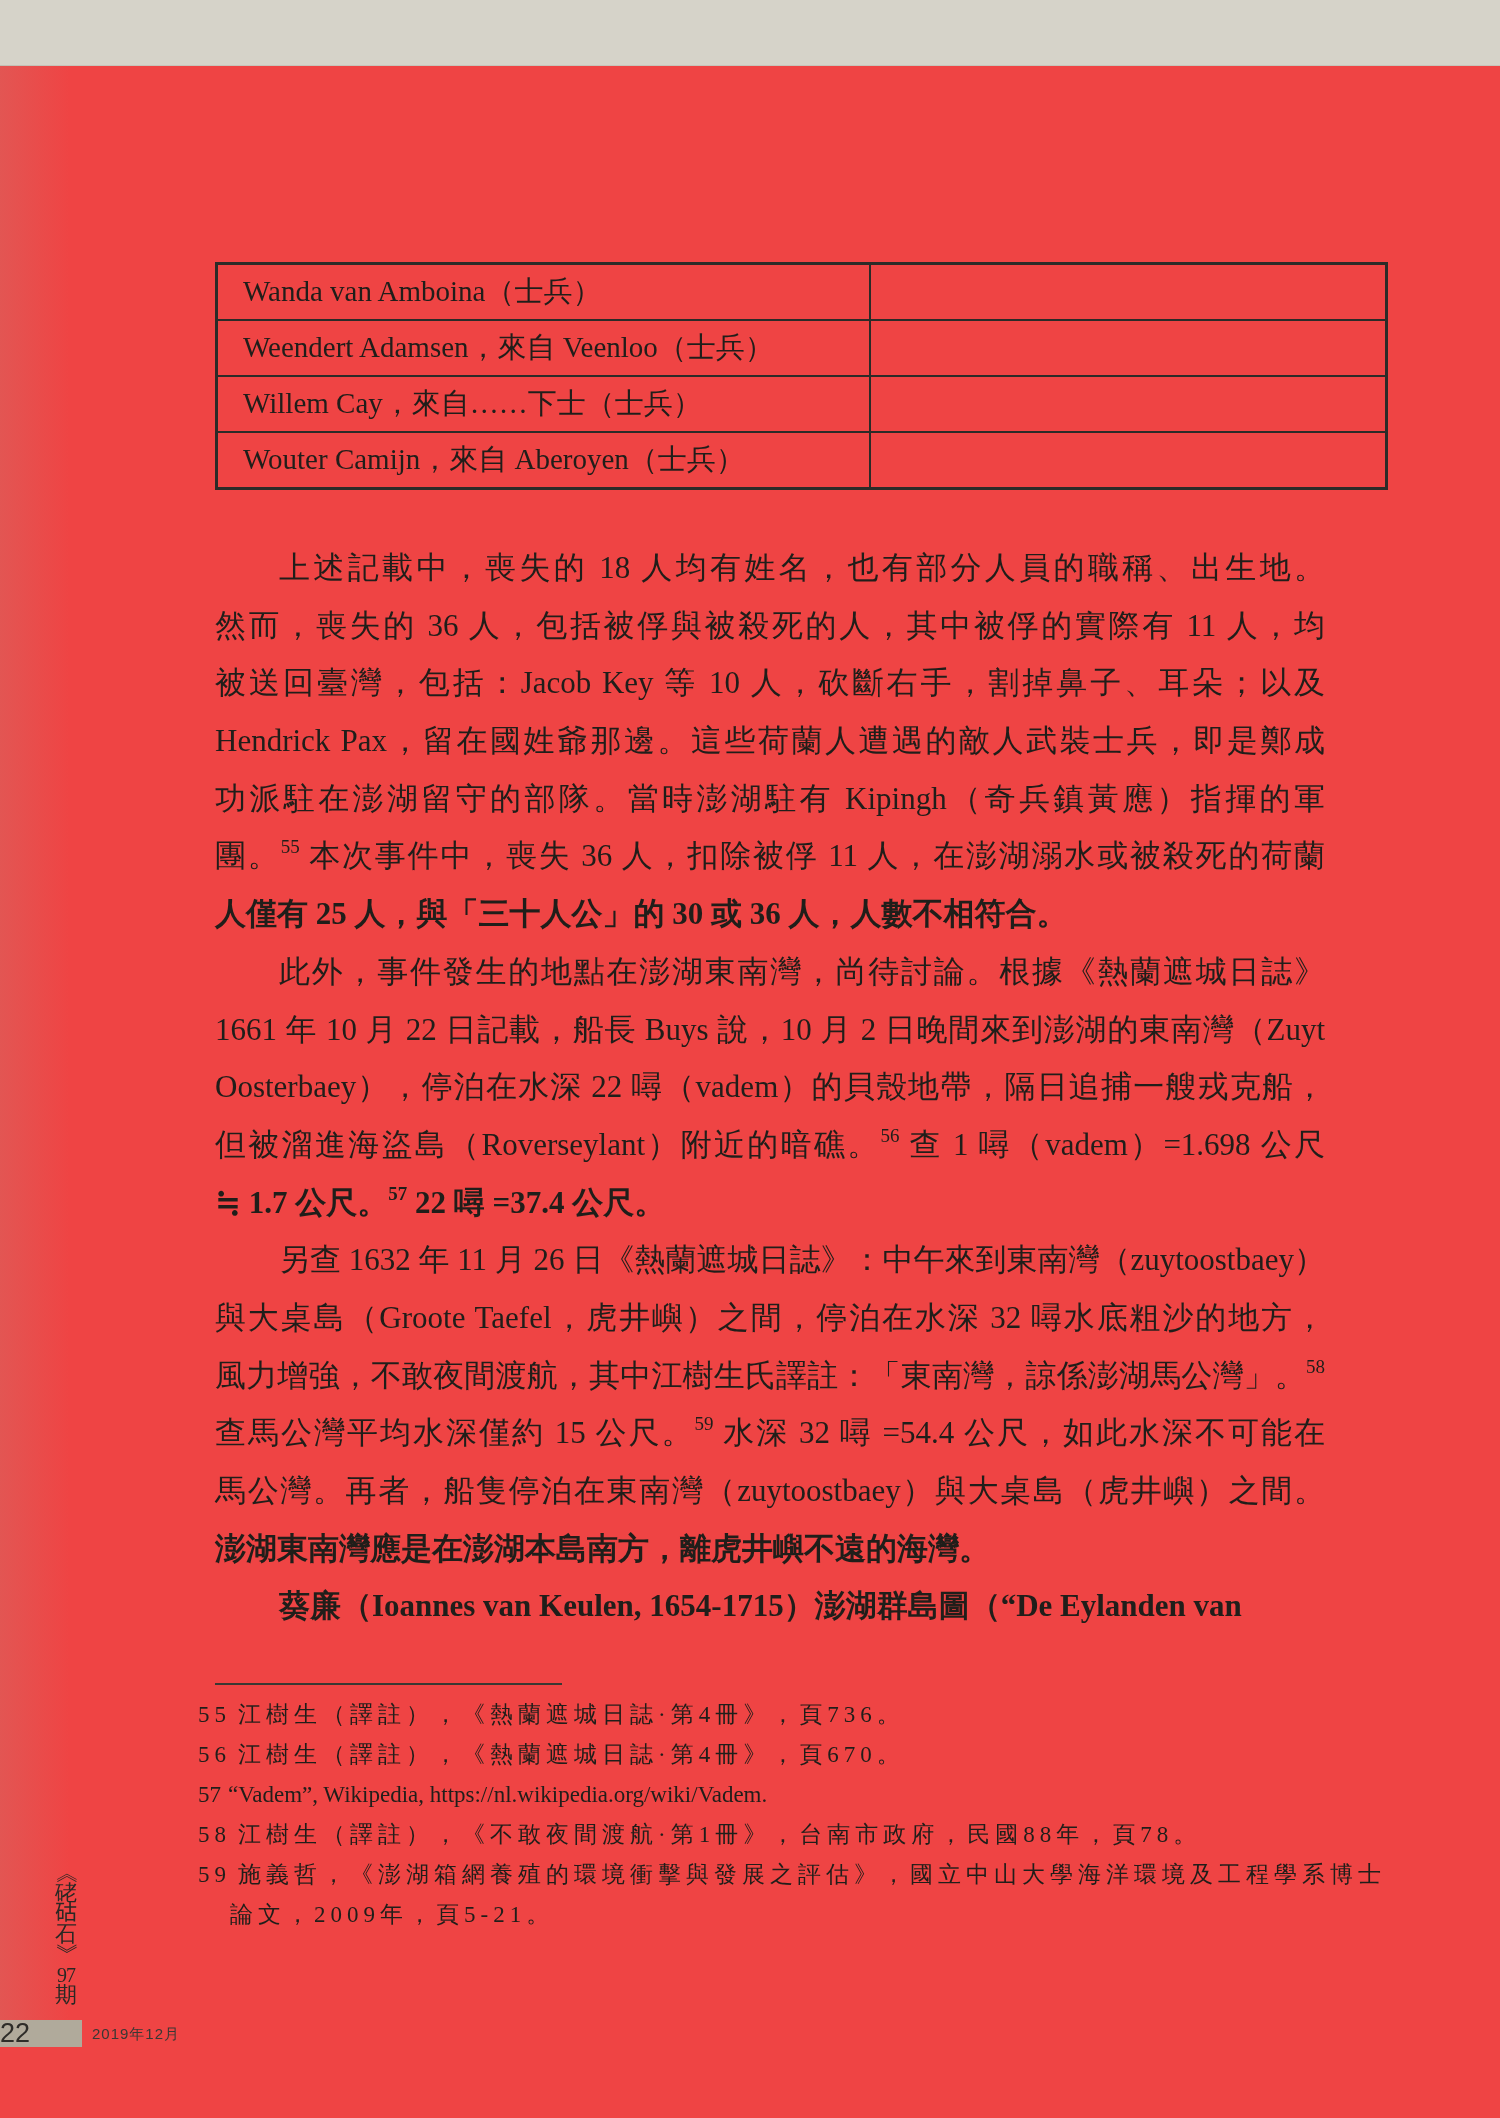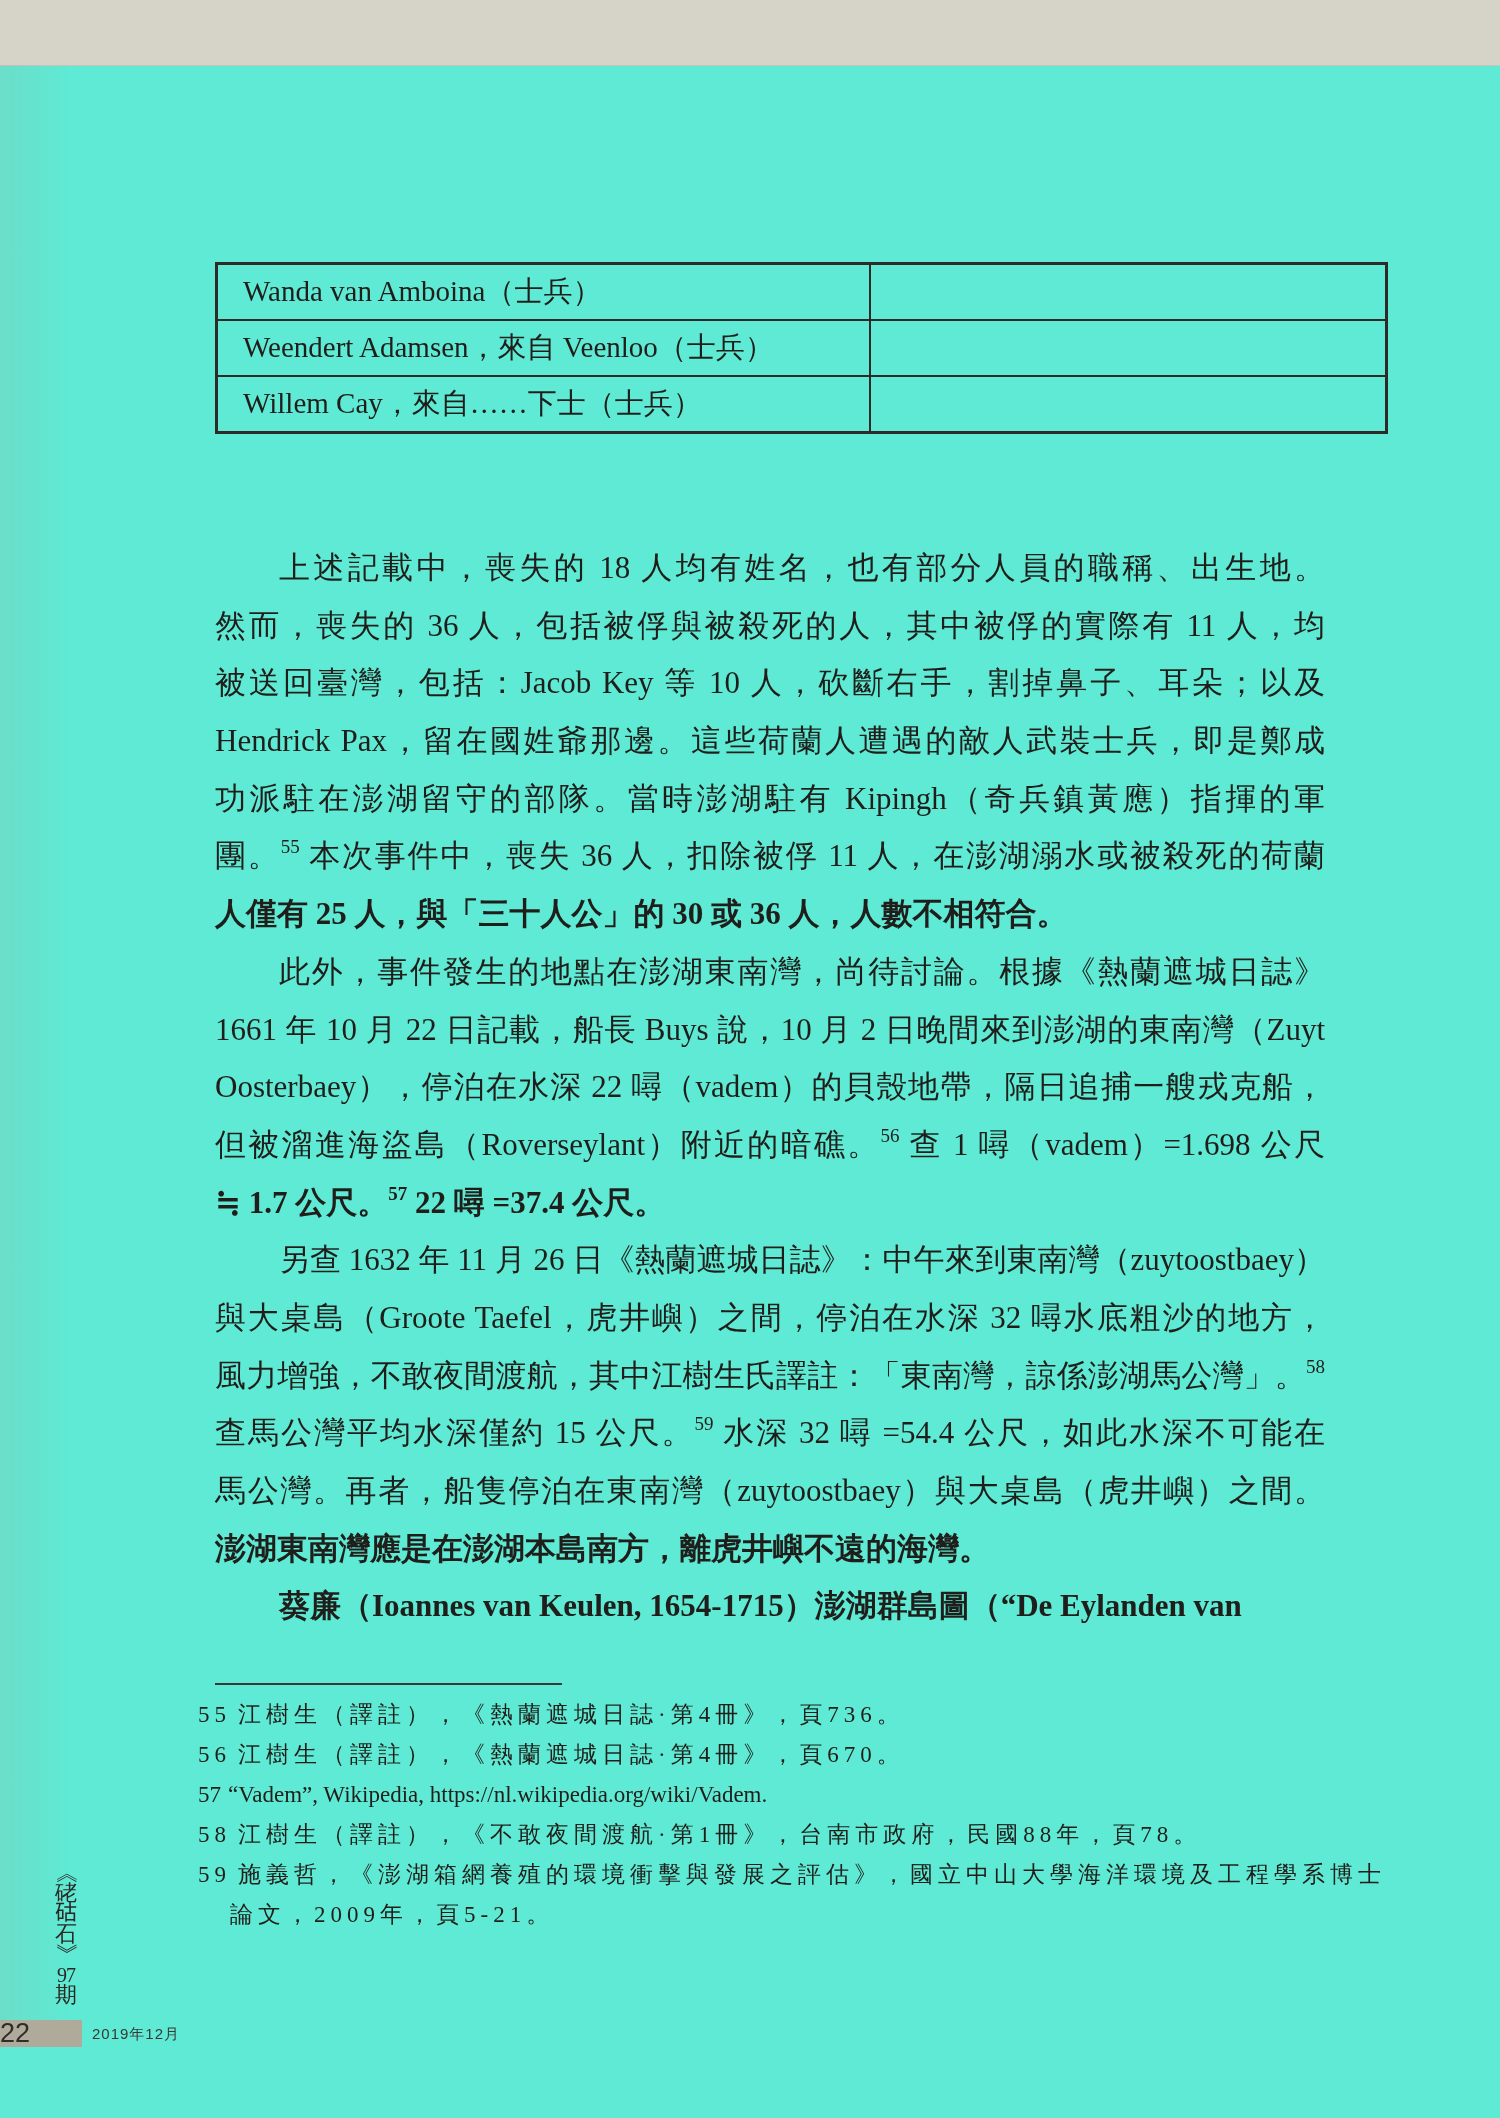--- a/index.html
+++ b/index.html
@@ -1,17 +1,17 @@
 <!DOCTYPE html>
 <html><head>
 <meta charset="utf-8">
 <style>
   html,body{margin:0;padding:0;}
   body{width:1500px;height:2118px;background:#e9e7e0;font-family:"Liberation Serif","DejaVu Serif",serif;}
-  .page{position:relative;width:1500px;height:2118px;background:#5eead4;overflow:hidden;color:#201e1a;}
+  .page{position:relative;width:1500px;height:2118px;background:#ef4444;overflow:hidden;color:#201e1a;}
   .top-band{position:absolute;left:0;top:0;width:1500px;height:65px;background:#d6d3c9;border-bottom:1px solid #c7c4ba;}
   .edge-shade{position:absolute;left:0;top:65px;width:70px;height:1955px;background:linear-gradient(to right,rgba(170,165,150,0.18),rgba(170,165,150,0));}
 
   table.names-table{position:absolute;left:215px;top:262px;width:1115px;border-collapse:collapse;table-layout:fixed;}
   table.names-table td{border:2px solid #2c2b28;height:54px;font-size:29px;padding:0 0 0 25px;vertical-align:middle;white-space:nowrap;overflow:hidden;}
   table.names-table{border:3px solid #2c2b28;}
   td.c1{width:626px;}
   td.c2{width:489px;padding:0;}
 
   .body-text{position:absolute;left:215px;top:539px;width:1110px;font-size:31px;}
@@ -52,20 +52,24 @@
           <td class="c2"></td>
         </tr>
         <tr>
           <td class="c1">Weendert Adamsen，來自 Veenloo（士兵）</td>
           <td class="c2"></td>
         </tr>
         <tr>
           <td class="c1">Willem Cay，來自……下士（士兵）</td>
           <td class="c2"></td>
         </tr>
+        <tr>
+          <td class="c1">Wouter Camijn，來自 Aberoyen（士兵）</td>
+          <td class="c2"></td>
+        </tr>
       </tbody>
   </table>
 
   <div class="body-text" id="body-text">
       <div class="line indent"><span>上述記載中，喪失的 18 人均有姓名，也有部分人員的職稱、出生地。</span></div>
       <div class="line"><span>然而，喪失的 36 人，包括被俘與被殺死的人，其中被俘的實際有 11 人，均</span></div>
       <div class="line"><span>被送回臺灣，包括：Jacob Key 等 10 人，砍斷右手，割掉鼻子、耳朵；以及</span></div>
       <div class="line"><span>Hendrick Pax，留在國姓爺那邊。這些荷蘭人遭遇的敵人武裝士兵，即是鄭成</span></div>
       <div class="line"><span>功派駐在澎湖留守的部隊。當時澎湖駐有 Kipingh（奇兵鎮黃應）指揮的軍</span></div>
       <div class="line"><span>團。</span><sup>55</sup><span> 本次事件中，喪失 36 人，扣除被俘 11 人，在澎湖溺水或被殺死的荷蘭</span></div>

